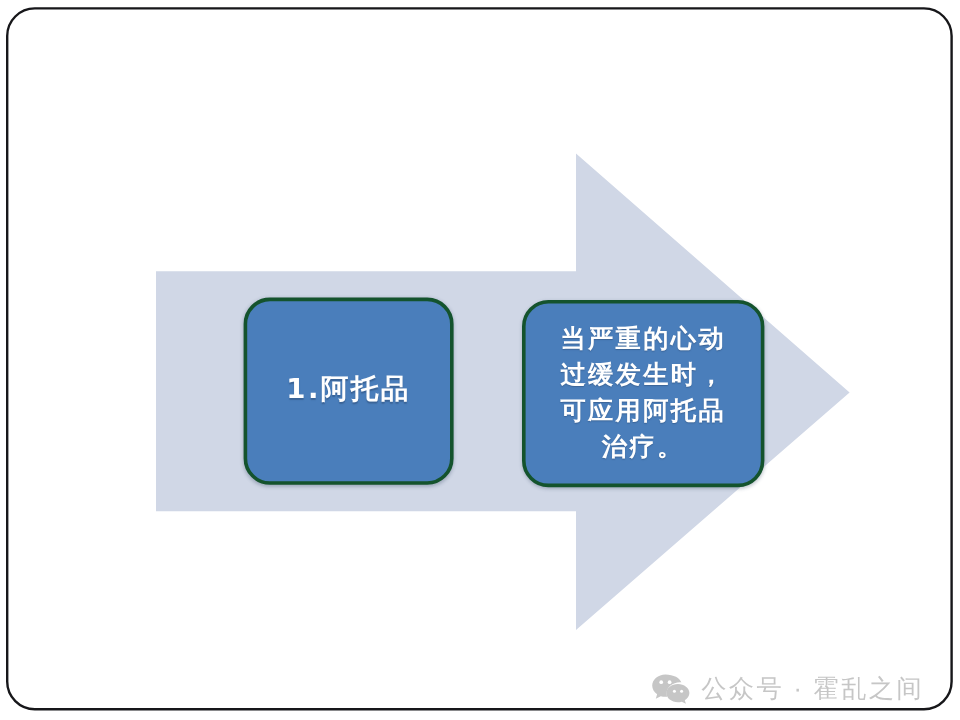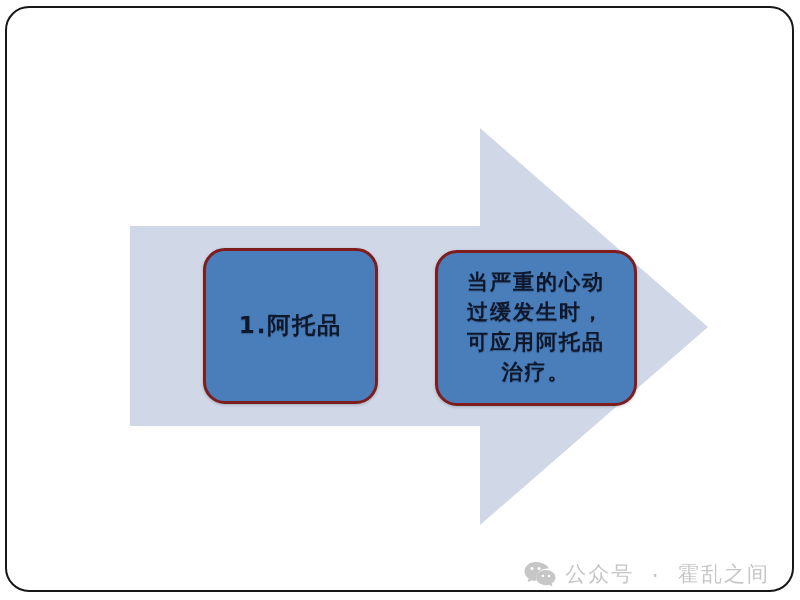--- a/index.html
+++ b/index.html
@@ -38,23 +38,23 @@
     left: 0;
     top: 0;
     width: 800px;
     height: 600px;
   }
   
   .card {
     position: absolute;
     box-sizing: border-box;
     background: #4a7ebb;
-    border: 3px solid #7f1d1d;
+    border: 3px solid #14532d;
     border-radius: 22px;
-    color: #0f172a;
+    color: #ffffff;
     display: flex;
     align-items: center;
     justify-content: center;
     text-align: center;
     box-shadow: 0 1px 3px rgba(40,60,90,0.28);
   }
   #card-title {
     left: 203px;
     top: 248px;
     width: 175px;
@@ -90,21 +90,21 @@
     display: flex;
     align-items: center;
     gap: 9px;
   }
   #wechat-icon {
     display: block;
     width: 32px;
     height: 26px;
   }
   #watermark-text {
-    font-family: Liberation Mono, monospace;
+    font-family: Liberation Sans, sans-serif;
     font-size: 21px;
     color: #c6c6c6;
     letter-spacing: 2px;
     white-space: nowrap;
   }
 </style>
 </head>
 <body>
 
 <div id="slide">

